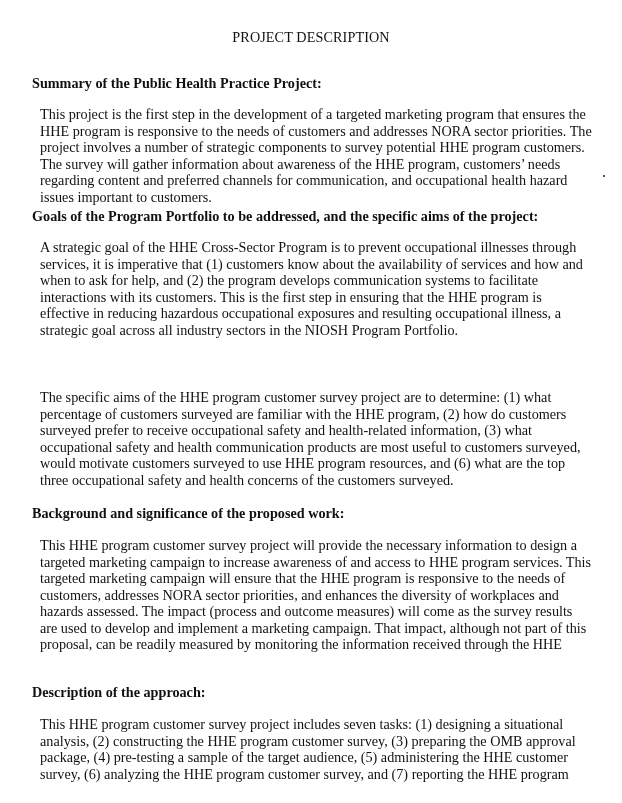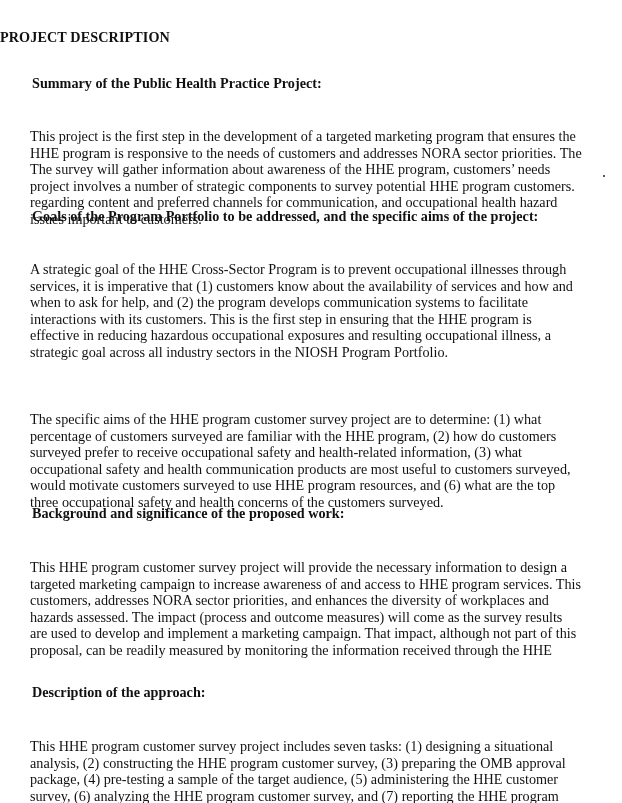--- a/index.html
+++ b/index.html
@@ -20,38 +20,37 @@
       left: 0;
       top: 0;
       width: 622px;
       height: 803px;
     }
     .title {
       position: absolute;
       top: 29px;
       left: 0;
       width: 622px;
-      text-align: left;
-      font-weight: bold;
+      text-align: center;
+      font-weight: normal;
       font-size: 14.2px;
       letter-spacing: 0.1px;
     }
     .heading {
       position: absolute;
       left: 32px;
       font-weight: bold;
       font-size: 14.2px;
       white-space: nowrap;
     }
     .para {
       position: absolute;
-      left: 30px;
+      left: 40px;
       font-size: 14.2px;
       line-height: 16.5px;
-      margin-top: 22px;
     }
     .para .line {
       display: block;
       white-space: nowrap;
     }
     .speck {
       position: absolute;
       left: 603px;
       top: 175px;
       width: 2px;
@@ -63,22 +62,22 @@
 <body>
 
 <div class="page">
 
   <div class="title">PROJECT DESCRIPTION</div>
 
   <div class="heading" style="top:75px;">Summary of the Public Health Practice Project:</div>
   <div class="para" style="top:106px;">
     <span class="line">This project is the first step in the development of a targeted marketing program that ensures the</span>
     <span class="line">HHE program is responsive to the needs of customers and addresses NORA sector priorities. The</span>
+    <span class="line">project involves a number of strategic components to survey potential HHE program customers.</span>
     <span class="line">The survey will gather information about awareness of the HHE program, customers’ needs</span>
-    <span class="line">project involves a number of strategic components to survey potential HHE program customers.</span>
     <span class="line">regarding content and preferred channels for communication, and occupational health hazard</span>
     <span class="line">issues important to customers.</span>
   </div>
 
   <div class="speck"></div>
 
   <div class="heading" style="top:208px;">Goals of the Program Portfolio to be addressed, and the specific aims of the project:</div>
   <div class="para" style="top:239px;">
     <span class="line">A strategic goal of the HHE Cross-Sector Program is to prevent occupational illnesses through</span>
     <span class="line">services, it is imperative that (1) customers know about the availability of services and how and</span>
@@ -93,20 +92,21 @@
     <span class="line">surveyed prefer to receive occupational safety and health-related information, (3) what</span>
     <span class="line">occupational safety and health communication products are most useful to customers surveyed,</span>
     <span class="line">would motivate customers surveyed to use HHE program resources, and (6) what are the top</span>
     <span class="line">three occupational safety and health concerns of the customers surveyed.</span>
   </div>
 
   <div class="heading" style="top:505px;">Background and significance of the proposed work:</div>
   <div class="para" style="top:537px;">
     <span class="line">This HHE program customer survey project will provide the necessary information to design a</span>
     <span class="line">targeted marketing campaign to increase awareness of and access to HHE program services. This</span>
+    <span class="line">targeted marketing campaign will ensure that the HHE program is responsive to the needs of</span>
     <span class="line">customers, addresses NORA sector priorities, and enhances the diversity of workplaces and</span>
     <span class="line">hazards assessed. The impact (process and outcome measures) will come as the survey results</span>
     <span class="line">are used to develop and implement a marketing campaign. That impact, although not part of this</span>
     <span class="line">proposal, can be readily measured by monitoring the information received through the HHE</span>
   </div>
 
   <div class="heading" style="top:684px;">Description of the approach:</div>
   <div class="para" style="top:716px;">
     <span class="line">This HHE program customer survey project includes seven tasks: (1) designing a situational</span>
     <span class="line">analysis, (2) constructing the HHE program customer survey, (3) preparing the OMB approval</span>

